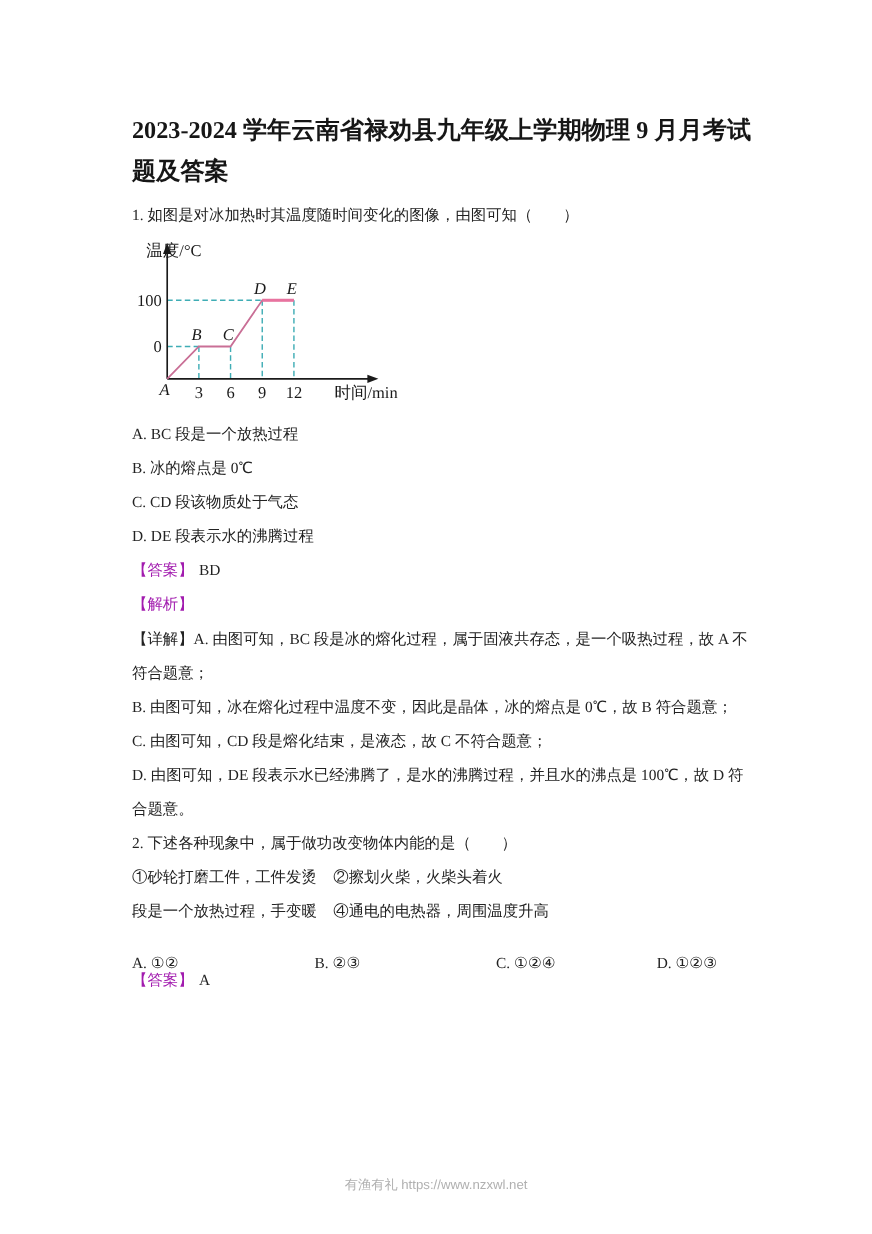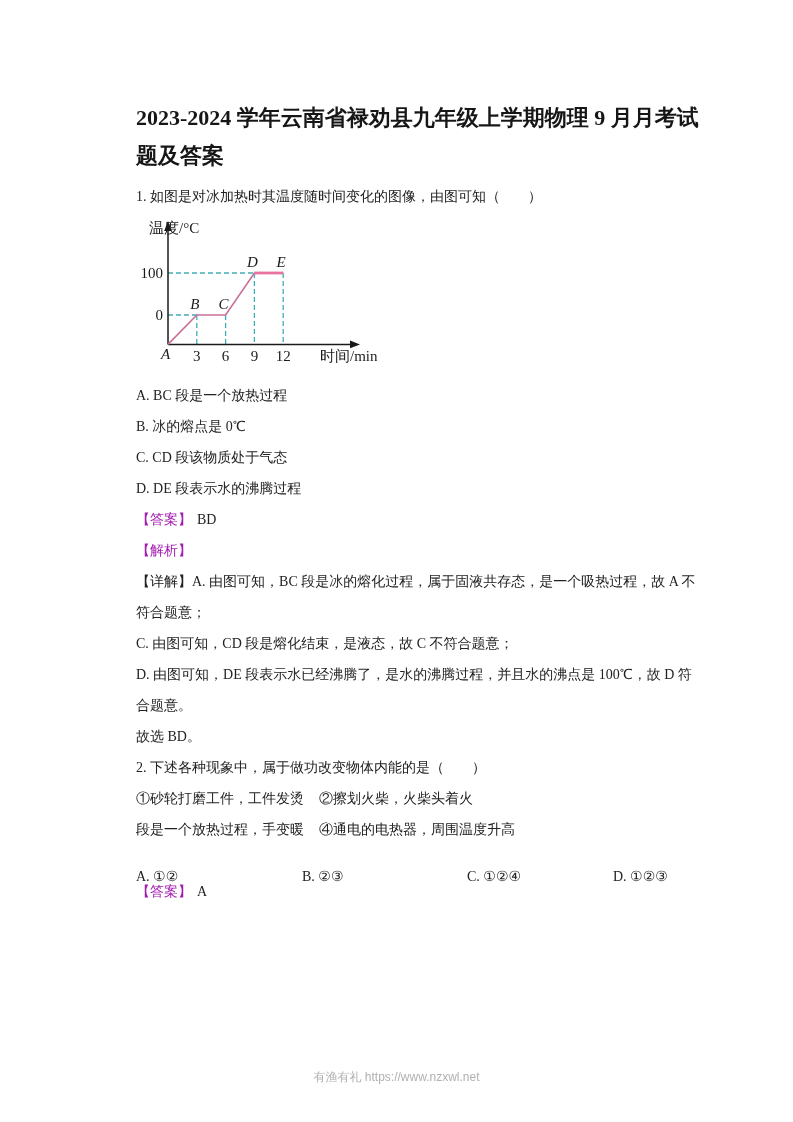--- a/index.html
+++ b/index.html
@@ -1,21 +1,21 @@
 <!DOCTYPE html>
 <html><head>
 <meta charset="utf-8">
 <style>
   html,body { margin:0; padding:0; }
   body {
     width:793px; height:1122px; position:relative; overflow:hidden;
     background:#ffffff; color:#1e1e1e;
     font-family:"Liberation Serif", serif;
   }
-  .content { position:absolute; left:120px; top:99px; width:566px;margin-left:16px; }
+  .content { position:absolute; left:120px; top:99px; width:566px; }
   .title { margin:0 0 6px 0; font-size:22px; line-height:38px; font-weight:bold; color:#161616; }
   .title span { display:block; white-space:nowrap; }
   .line { font-size:14px; line-height:31px; white-space:nowrap; color:#222222; }
   .blue { color:#a21caf; }
   .ansval { margin-left:5px; }
   .chartbox { margin:8px 0 8px 2px; width:290px; height:152px; }
   .col1 { display:inline-block; width:183px; }
   .optrow { position:relative; height:31px; }
   .optrow span { position:absolute; top:16px; }
   .optrow .o1 { left:0; }
@@ -78,24 +78,24 @@
 
   <div class="line">
     <span class="blue">【答案】</span><span class="ansval">BD</span>
   </div>
 
   <div class="line blue">【解析】</div>
 
   <div>
     <div class="line">【详解】A. 由图可知，BC 段是冰的熔化过程，属于固液共存态，是一个吸热过程，故 A 不</div>
     <div class="line">符合题意；</div>
+    <div class="line">B. 由图可知，冰在熔化过程中温度不变，因此是晶体，冰的熔点是 0℃，故 B 符合题意；</div>
     <div class="line">C. 由图可知，CD 段是熔化结束，是液态，故 C 不符合题意；</div>
     <div class="line">D. 由图可知，DE 段表示水已经沸腾了，是水的沸腾过程，并且水的沸点是 100℃，故 D 符</div>
     <div class="line">合题意。</div>
-    <div class="line">故选 BD。</div>
   </div>
 
   <div class="line">2. 下述各种现象中，属于做功改变物体内能的是（　　）</div>
 
   <div class="line">
     <span class="col1">①砂轮打磨工件，工件发烫</span><span>②擦划火柴，火柴头着火</span>
   </div>
   <div class="line">
     <span class="col1">段是一个放热过程，手变暖</span><span>④通电的电热器，周围温度升高</span>
   </div>

